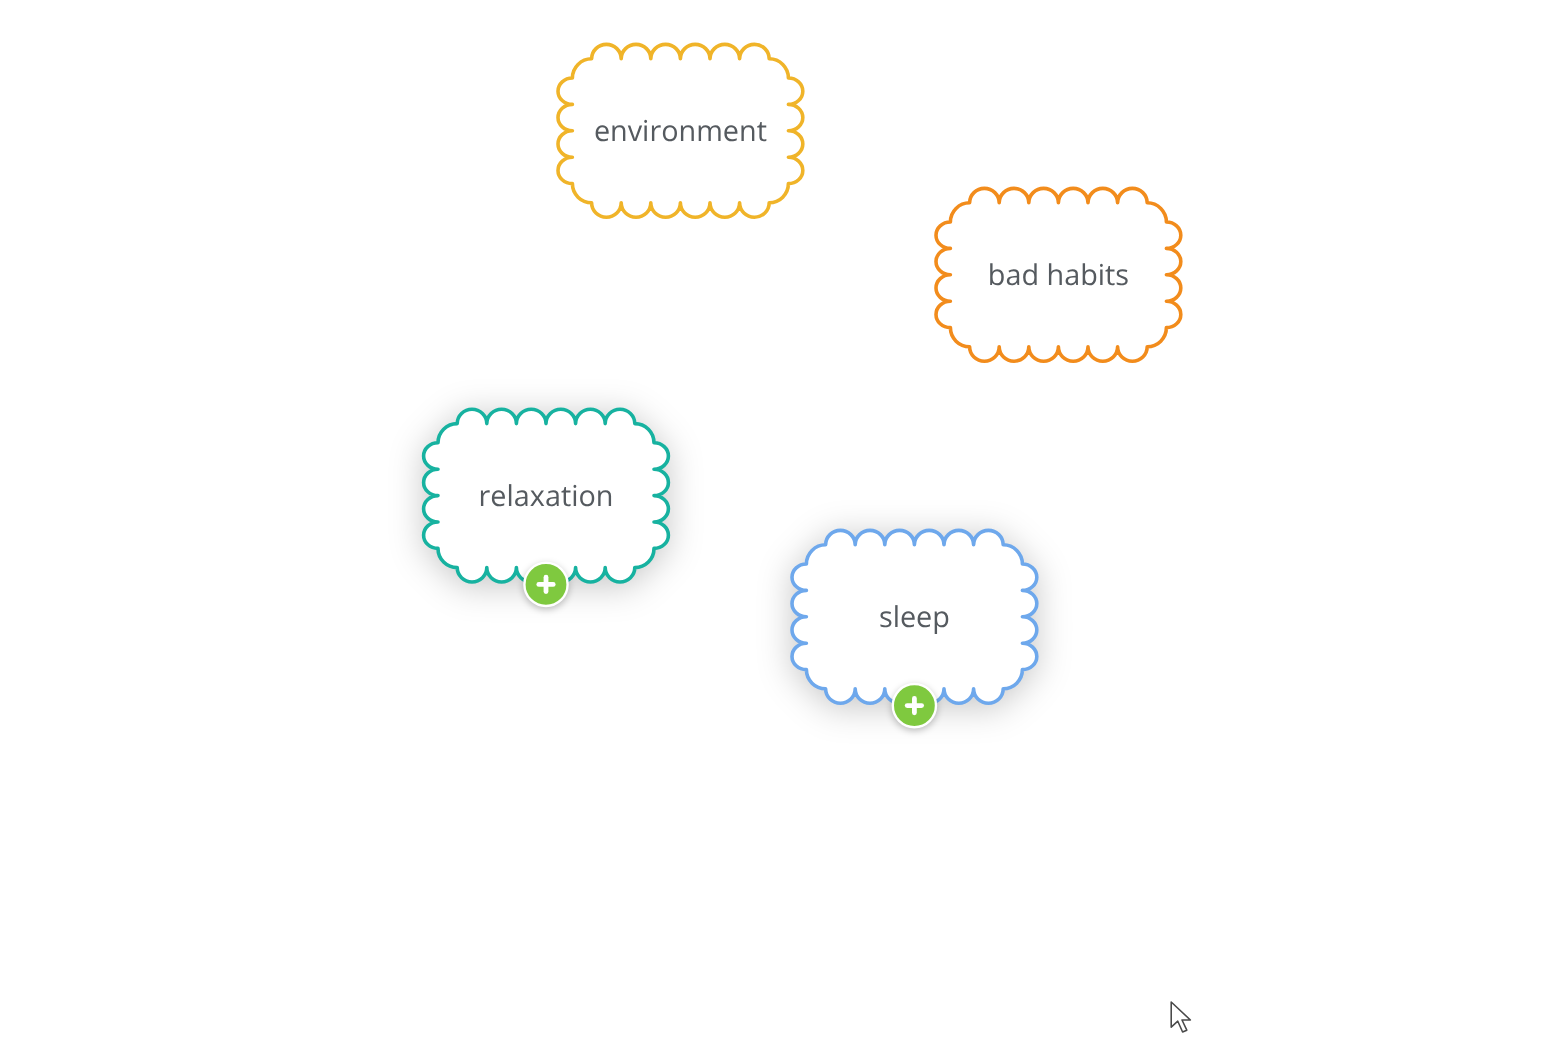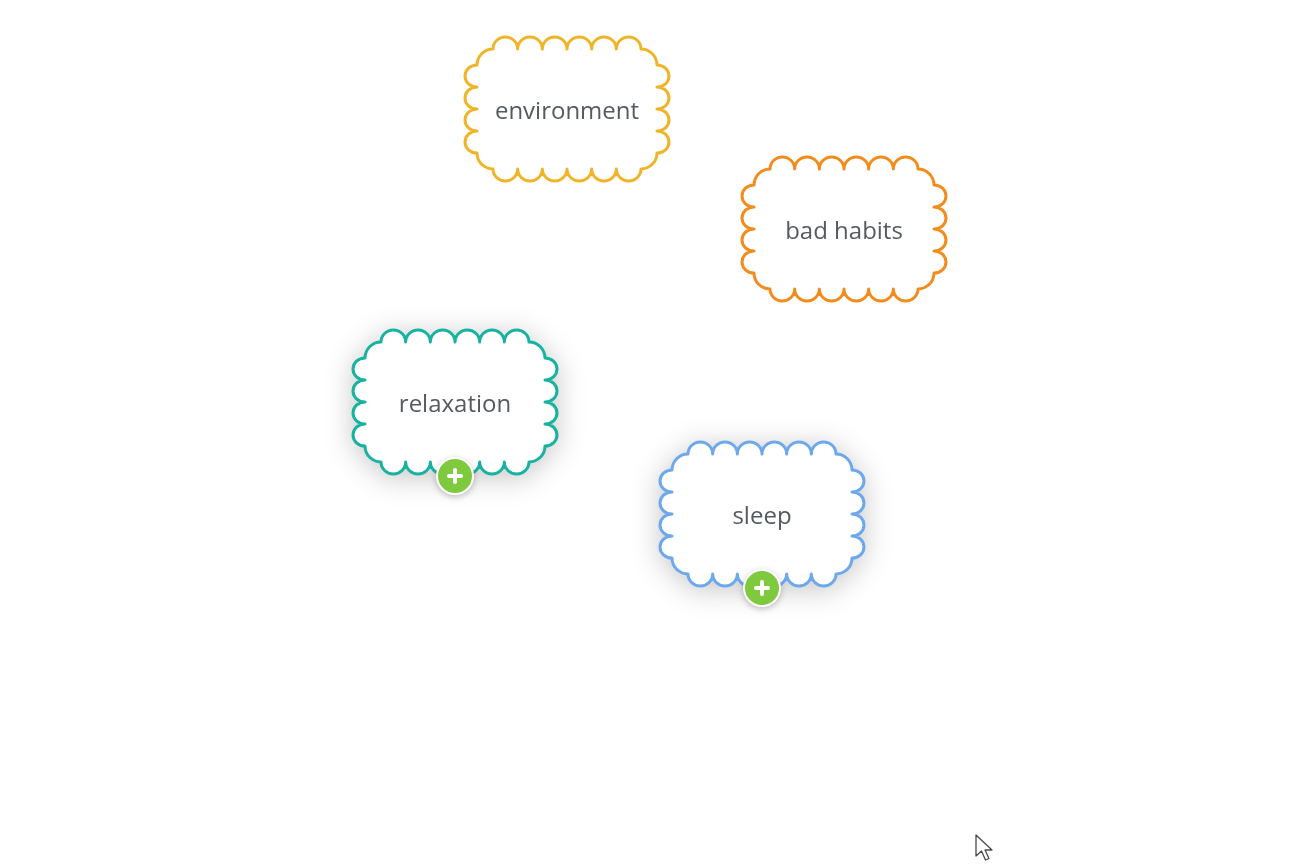--- a/index.html
+++ b/index.html
@@ -77,27 +77,27 @@
 </head>
 <body>
 
 <div class="canvas" id="canvas">
     <div class="node" style="left: 461px; top: 33px; width: 212px; height: 152px;">
       <svg class="cloud" width="212" height="152" viewBox="0 0 212 152">
         <path d="M 32 16 A 12.333333333333334 12 0 0 1 56.66666666666667 16 A 12.333333333333334 12 0 0 1 81.33333333333334 16 A 12.333333333333334 12 0 0 1 106.00000000000001 16 A 12.333333333333334 12 0 0 1 130.66666666666669 16 A 12.333333333333334 12 0 0 1 155.33333333333334 16 A 12.333333333333334 12 0 0 1 180 16 A 16 16 0 0 1 196 32 A 12 11 0 0 1 196 54 A 12 11 0 0 1 196 76 A 12 11 0 0 1 196 98 A 12 11 0 0 1 196 120 A 16 16 0 0 1 180 136 A 12.333333333333334 12 0 0 1 155.33333333333334 136 A 12.333333333333334 12 0 0 1 130.66666666666669 136 A 12.333333333333334 12 0 0 1 106.00000000000001 136 A 12.333333333333334 12 0 0 1 81.33333333333334 136 A 12.333333333333334 12 0 0 1 56.66666666666667 136 A 12.333333333333334 12 0 0 1 32 136 A 16 16 0 0 1 16 120 A 12 11 0 0 1 16 98 A 12 11 0 0 1 16 76 A 12 11 0 0 1 16 54 A 12 11 0 0 1 16 32 A 16 16 0 0 1 32 16 Z" fill="#ffffff" stroke="#f0b429" stroke-width="3" stroke-linejoin="round"></path>
       </svg>
       <div class="label">environment</div>
     </div>
-    <div class="node" style="left: 738px; top: 153px; width: 212px; height: 152px;">
+    <div class="node" style="left: 776px; top: 153px; width: 212px; height: 152px;">
       <svg class="cloud" width="212" height="152" viewBox="0 0 212 152">
         <path d="M 32 16 A 12.333333333333334 12 0 0 1 56.66666666666667 16 A 12.333333333333334 12 0 0 1 81.33333333333334 16 A 12.333333333333334 12 0 0 1 106.00000000000001 16 A 12.333333333333334 12 0 0 1 130.66666666666669 16 A 12.333333333333334 12 0 0 1 155.33333333333334 16 A 12.333333333333334 12 0 0 1 180 16 A 16 16 0 0 1 196 32 A 12 11 0 0 1 196 54 A 12 11 0 0 1 196 76 A 12 11 0 0 1 196 98 A 12 11 0 0 1 196 120 A 16 16 0 0 1 180 136 A 12.333333333333334 12 0 0 1 155.33333333333334 136 A 12.333333333333334 12 0 0 1 130.66666666666669 136 A 12.333333333333334 12 0 0 1 106.00000000000001 136 A 12.333333333333334 12 0 0 1 81.33333333333334 136 A 12.333333333333334 12 0 0 1 56.66666666666667 136 A 12.333333333333334 12 0 0 1 32 136 A 16 16 0 0 1 16 120 A 12 11 0 0 1 16 98 A 12 11 0 0 1 16 76 A 12 11 0 0 1 16 54 A 12 11 0 0 1 16 32 A 16 16 0 0 1 32 16 Z" fill="#ffffff" stroke="#f28c1c" stroke-width="3" stroke-linejoin="round"></path>
       </svg>
       <div class="label">bad habits</div>
     </div>
-    <div class="node" style="left: 349px; top: 326px; width: 212px; height: 152px;">
+    <div class="node" style="left: 349px; top: 337px; width: 212px; height: 152px;">
       <svg class="cloud selected-shadow" width="212" height="152" viewBox="0 0 212 152">
         <path d="M 32 16 A 12.333333333333334 12 0 0 1 56.66666666666667 16 A 12.333333333333334 12 0 0 1 81.33333333333334 16 A 12.333333333333334 12 0 0 1 106.00000000000001 16 A 12.333333333333334 12 0 0 1 130.66666666666669 16 A 12.333333333333334 12 0 0 1 155.33333333333334 16 A 12.333333333333334 12 0 0 1 180 16 A 16 16 0 0 1 196 32 A 12 11 0 0 1 196 54 A 12 11 0 0 1 196 76 A 12 11 0 0 1 196 98 A 12 11 0 0 1 196 120 A 16 16 0 0 1 180 136 A 12.333333333333334 12 0 0 1 155.33333333333334 136 A 12.333333333333334 12 0 0 1 130.66666666666669 136 A 12.333333333333334 12 0 0 1 106.00000000000001 136 A 12.333333333333334 12 0 0 1 81.33333333333334 136 A 12.333333333333334 12 0 0 1 56.66666666666667 136 A 12.333333333333334 12 0 0 1 32 136 A 16 16 0 0 1 16 120 A 12 11 0 0 1 16 98 A 12 11 0 0 1 16 76 A 12 11 0 0 1 16 54 A 12 11 0 0 1 16 32 A 16 16 0 0 1 32 16 Z" fill="#ffffff" stroke="#17b2a0" stroke-width="3" stroke-linejoin="round"></path>
       </svg>
       <div class="label">relaxation</div>
       <div class="plus-badge"></div>
     </div>
     <div class="node" style="left: 656px; top: 438px; width: 212px; height: 152px;">
       <svg class="cloud selected-shadow" width="212" height="152" viewBox="0 0 212 152">
         <path d="M 32 16 A 12.333333333333334 12 0 0 1 56.66666666666667 16 A 12.333333333333334 12 0 0 1 81.33333333333334 16 A 12.333333333333334 12 0 0 1 106.00000000000001 16 A 12.333333333333334 12 0 0 1 130.66666666666669 16 A 12.333333333333334 12 0 0 1 155.33333333333334 16 A 12.333333333333334 12 0 0 1 180 16 A 16 16 0 0 1 196 32 A 12 11 0 0 1 196 54 A 12 11 0 0 1 196 76 A 12 11 0 0 1 196 98 A 12 11 0 0 1 196 120 A 16 16 0 0 1 180 136 A 12.333333333333334 12 0 0 1 155.33333333333334 136 A 12.333333333333334 12 0 0 1 130.66666666666669 136 A 12.333333333333334 12 0 0 1 106.00000000000001 136 A 12.333333333333334 12 0 0 1 81.33333333333334 136 A 12.333333333333334 12 0 0 1 56.66666666666667 136 A 12.333333333333334 12 0 0 1 32 136 A 16 16 0 0 1 16 120 A 12 11 0 0 1 16 98 A 12 11 0 0 1 16 76 A 12 11 0 0 1 16 54 A 12 11 0 0 1 16 32 A 16 16 0 0 1 32 16 Z" fill="#ffffff" stroke="#6ea8ec" stroke-width="3" stroke-linejoin="round"></path>
       </svg>

